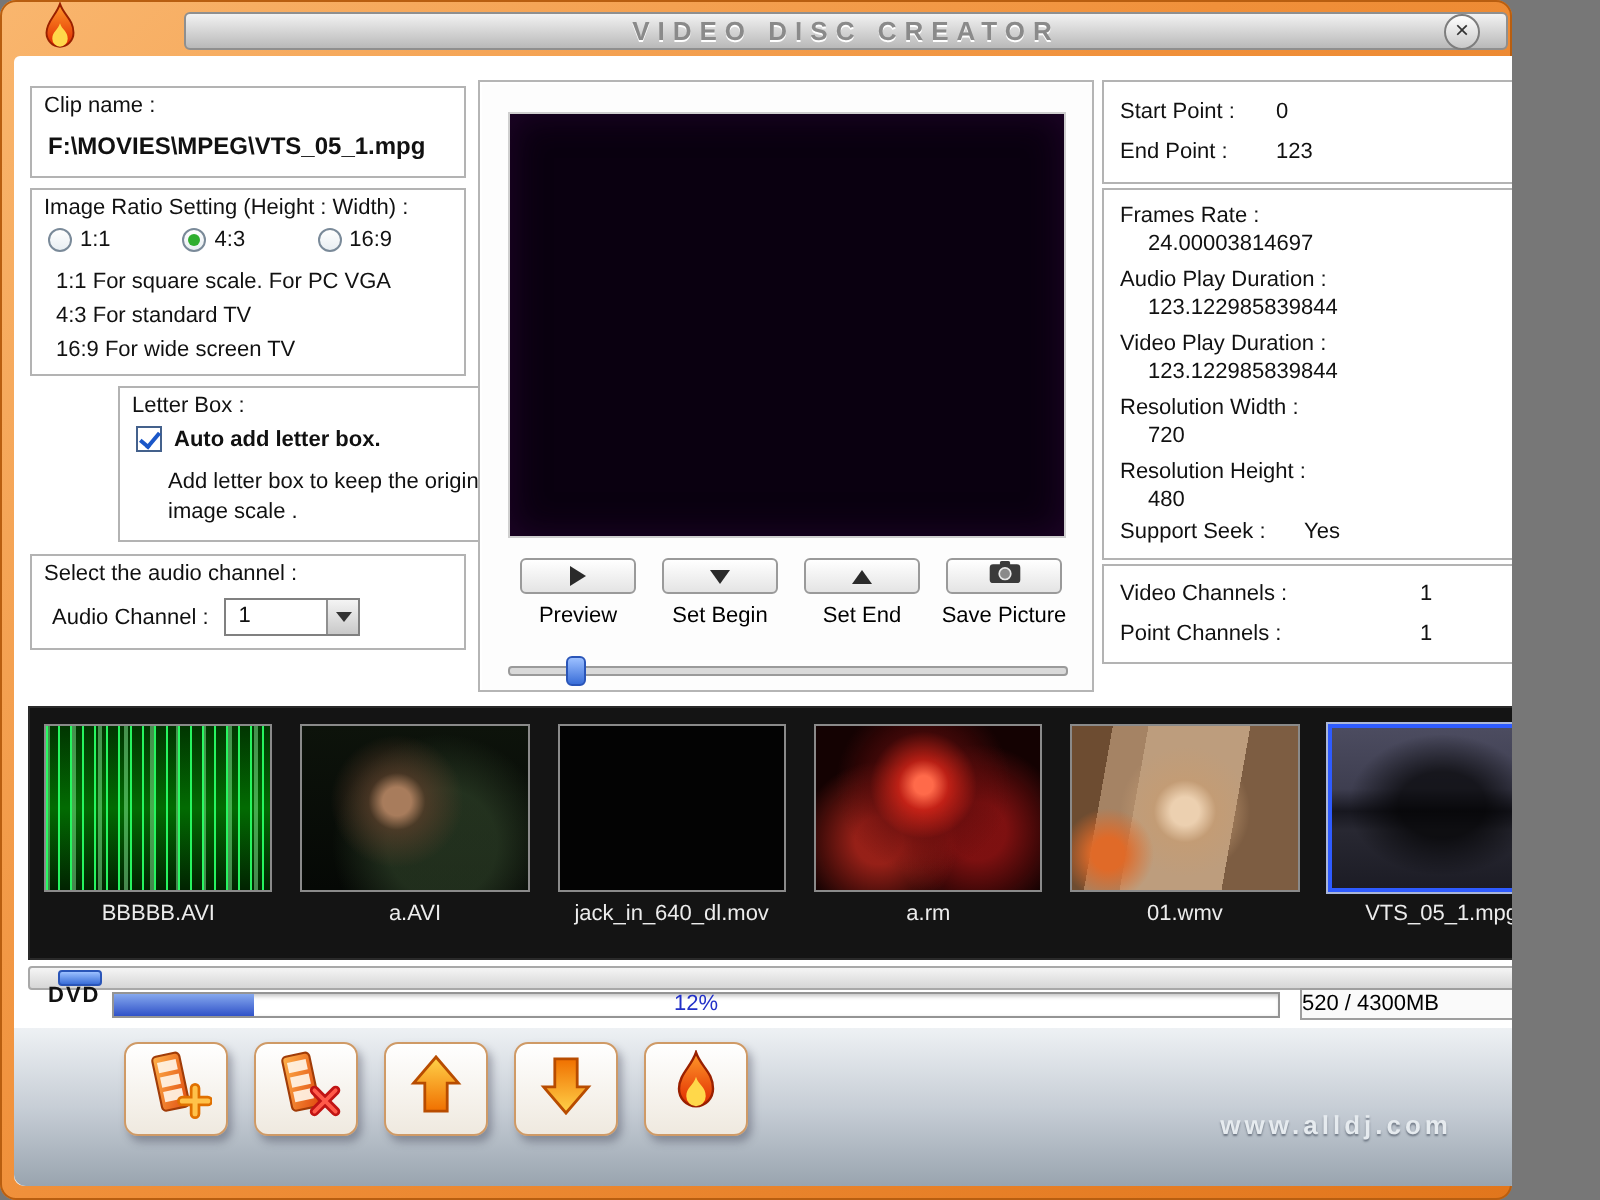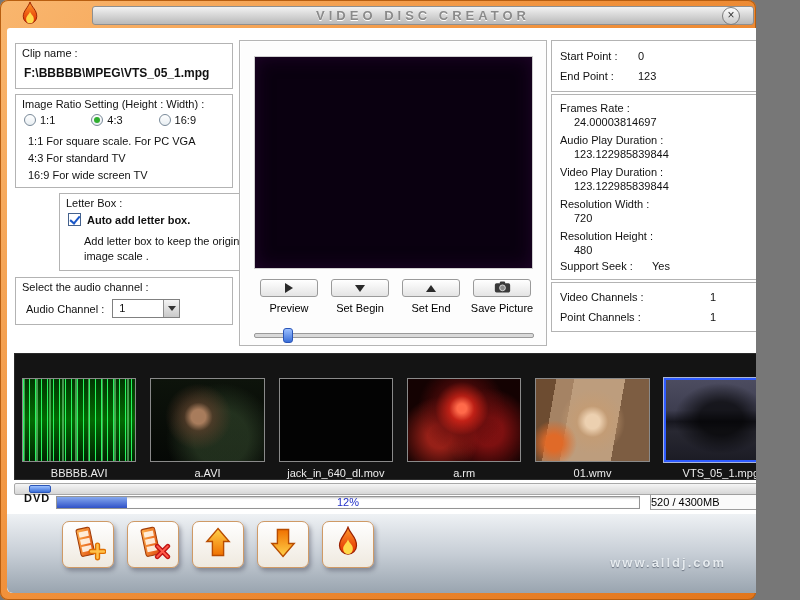--- a/index.html
+++ b/index.html
@@ -99,21 +99,21 @@
   .seek-row .sv{ position:absolute; left:92px; white-space:nowrap; }
   .seek-row{ width:220px; }
 
   .chan-box{ left:551px; top:282px; width:236px; height:50px; }
   .chan-box .r0{ left:8px; top:8px; } .chan-box .r1{ left:8px; top:28px; }
   .chan-box .info-row{ width:220px; }
   .chan-box .ir-value{ position:absolute; left:150px; }
 
   
   .strip{ position:absolute; left:14px; top:353px; width:772px; height:127px;
-    background:#141414; border:1px solid #2a2a2a; display:flex;align-items:flex-end; }
+    background:#141414; border:1px solid #2a2a2a; display:flex; }
   .thumb{ width:128.6px; padding:8px 7px 0 7px; text-align:center; cursor:default; }
   .thumb-img{ width:100%; height:84px; border:1px solid #8a8a8a; }
   .thumb.sel .thumb-img{ border:2px solid #2e5bff; box-shadow:0 0 0 1px #aab6d8; }
   .thumb-name{ color:#ececec; font-size:11px; margin-top:5px; white-space:nowrap; overflow:hidden; }
 
   .t-matrix{ background:
       repeating-linear-gradient(90deg, rgba(40,255,100,.95) 0 1px, rgba(0,0,0,0) 1px 6px),
       repeating-linear-gradient(90deg, rgba(150,255,170,.45) 0 2px, rgba(0,0,0,0) 2px 13px),
       linear-gradient(180deg,#013501,#026b02 50%,#012301); }
   .t-face{ background:
@@ -183,21 +183,21 @@
   </div>
   <div class="close-btn">
     <span>×</span>
   </div>
 
   <div class="content"></div>
   <div class="bottom-area"></div>
 
   <div class="groupbox clip-box">
     <span class="gb-label">Clip name :</span>
-    <span class="clip-value">F:\BBBBB\MPEG\VTS_05_1.mpg</span>
+    <span class="clip-value">F:\MOVIES\MPEG\VTS_05_1.mpg</span>
   </div>
 
   <div class="groupbox ratio-box">
     <span class="gb-label">Image Ratio Setting (Height : Width) :</span>
     <div class="radio-row">
       <label class="radio-item">
         <span class="radio"></span>
         <span class="radio-label">1:1</span>
       </label>
       <label class="radio-item">

